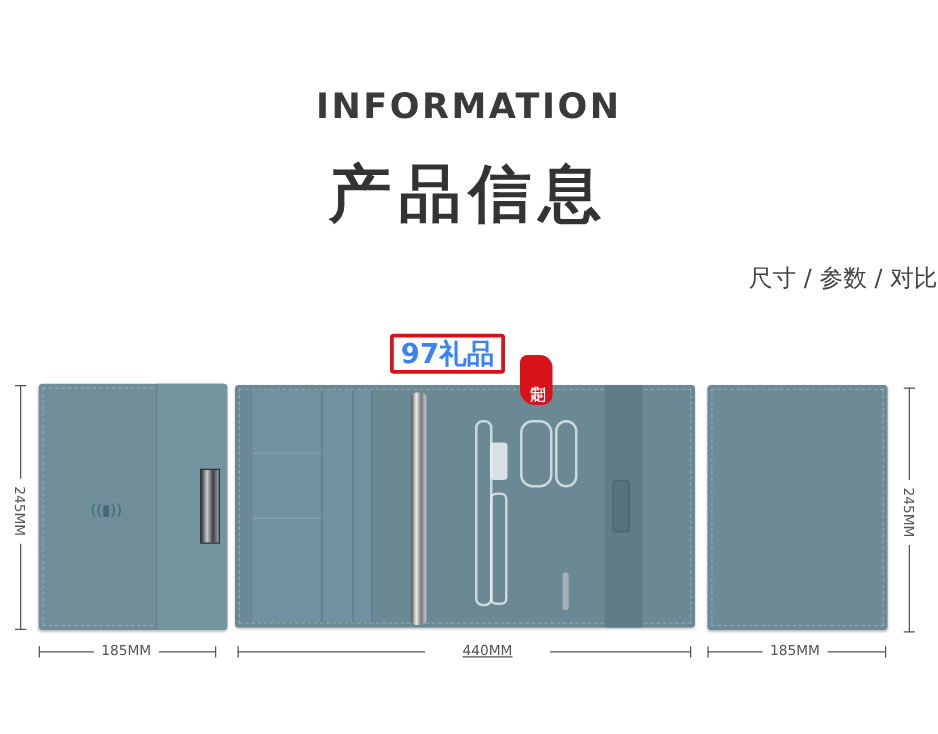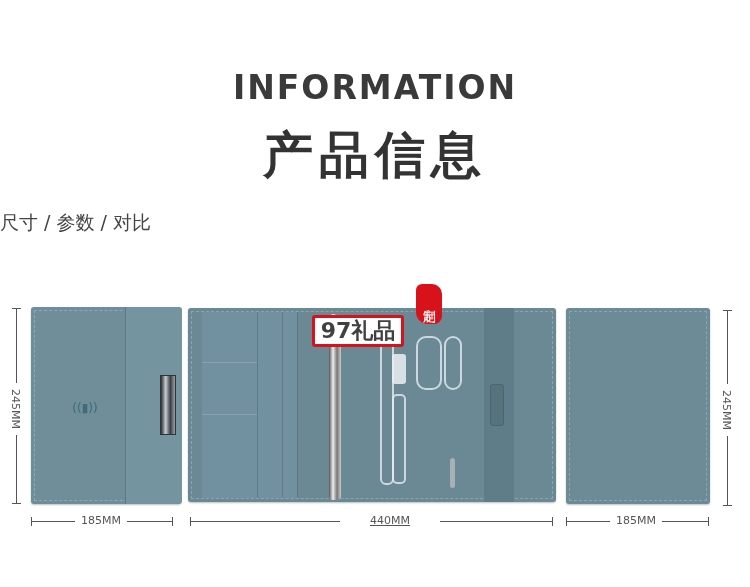--- a/index.html
+++ b/index.html
@@ -1,29 +1,29 @@
 <!DOCTYPE html>
 <html><head>
 <meta charset="utf-8">
 <style>
   html, body { margin:0; padding:0; background:#ffffff; }
   body { width:750px; height:587px; position:relative; overflow:hidden;
          font-family:"DejaVu Sans", sans-serif; color:#333; }
   .abs { position:absolute; }
   .title-en { left:0; width:750px; top:68px; text-align:center;
               font-family:"DejaVu Sans", sans-serif; font-weight:bold;
-              font-size:33px; letter-spacing:2px; color:#3a3a3a; }
+              font-size:28px; letter-spacing:2px; color:#3a3a3a; }
   .title-cn { left:0; width:750px; top:122px; text-align:center;
               font-size:50px; font-weight:bold; letter-spacing:6px; color:#333; }
-  .subtitle { left:0; width:750px; top:210px; text-align:left;
+  .subtitle { left:0; width:750px; top:210px; text-align:right;
               font-size:19px; color:#444; }
   .logo { left:312px; top:267px; width:92px; height:32px; border:3px solid #d8121b;
-          border-radius:3px; box-sizing:border-box; color:#404040; font-weight:bold;
+          border-radius:3px; box-sizing:border-box; color:#3b82f6; font-weight:bold;
           font-size:22px; display:flex; align-items:center; justify-content:center;
-          background:#fff; z-index:3;margin-top:48px; }
+          background:#fff; z-index:3; }
   .seal { left:416px; top:284px; width:26px; height:40px; background:#d8121b;
           border-radius:6px 10px 8px 12px; color:#fff; font-size:13px; line-height:18px;
           text-align:center; z-index:3; padding-top:2px; box-sizing:border-box; }
   .panel { background:#6f8e99; border-radius:3px; box-shadow:0 1px 2px rgba(0,0,0,0.25); }
   .stitch { border:1px dashed rgba(200,215,220,0.35); }
   .dimline { background:#555; }
   .dimlabel { font-size:11px; color:#555; background:#fff; padding:0 6px; }
   .vlabel { font-size:11px; color:#555; writing-mode:vertical-rl; background:#fff; padding:6px 0; }
 </style>
 </head>

